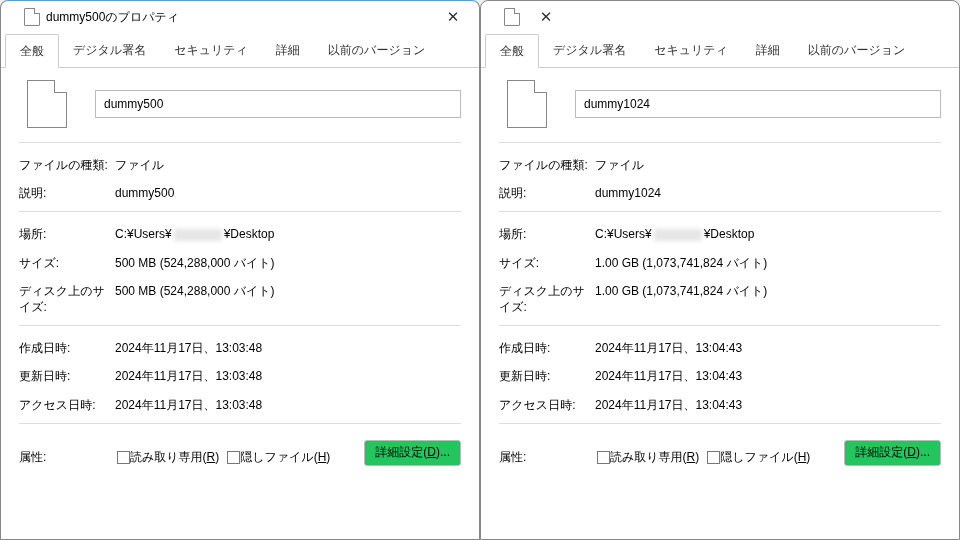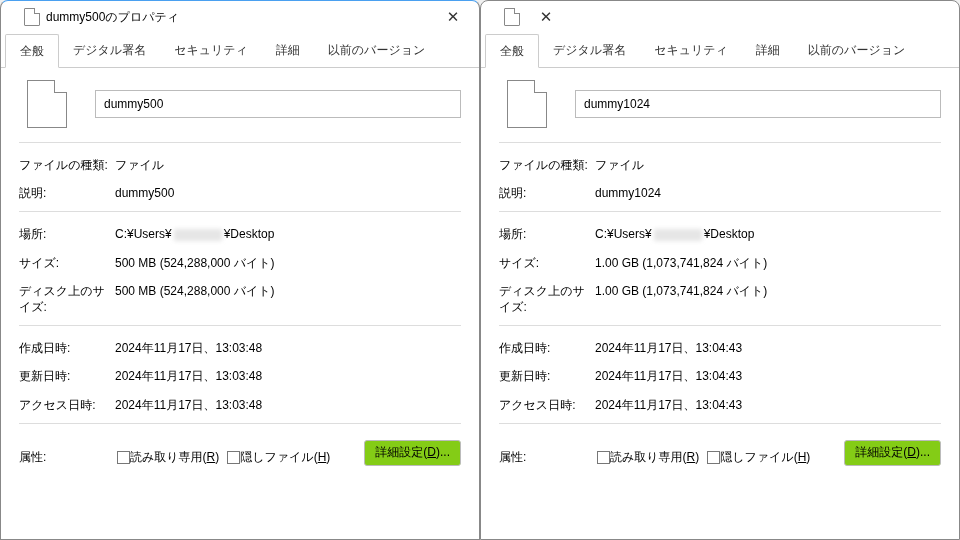--- a/index.html
+++ b/index.html
@@ -20,21 +20,21 @@
   .bigicon::after { content:""; position:absolute; right:-1px; top:-1px; width:12px; height:12px; background:#fff; border-left:1px solid #888; border-bottom:1px solid #888; }
   .nameinput { flex:1; height:28px; border:1px solid #bbb; padding: 4px 8px; font-size:12px; }
   .sep { height:1px; background:#ddd; margin: 4px 0 8px; }
   .row { display:flex; padding: 6px 0; font-size:12px; line-height:1.35; }
   .row .label { width: 96px; flex-shrink:0; }
   .row .val { flex:1; }
   .attrs-row { display:flex; align-items:flex-end; padding: 8px 0 4px; gap:2px; }
   .attrs-row .label { width: 96px; }
   .chk { display:flex; align-items:center; margin-right:6px; font-size:12px; white-space:nowrap; }
   .chk .box { width:13px; height:13px; border:1px solid #777; background:#fff; }
-  .advbtn { margin-left:auto; height:26px; padding: 2px 10px; border:1px solid #bbb; background:#84cc16; font-size:12px; border-radius:3px; }
+  .advbtn { margin-left:auto; height:26px; padding: 2px 10px; border:1px solid #bbb; background:#22c55e; font-size:12px; border-radius:3px; }
   u { text-decoration: underline; }
   .path .blur { display:inline-block; width:48px; height:12px; background:#e6e6e6; filter: blur(2px); vertical-align:middle; margin:0 2px; }
 </style>
 </head>
 <body>
 
 <div class="dialog left">
   <div class="titlebar">
     <span class="fileicon"></span>
     <span class="title">dummy500のプロパティ</span>

